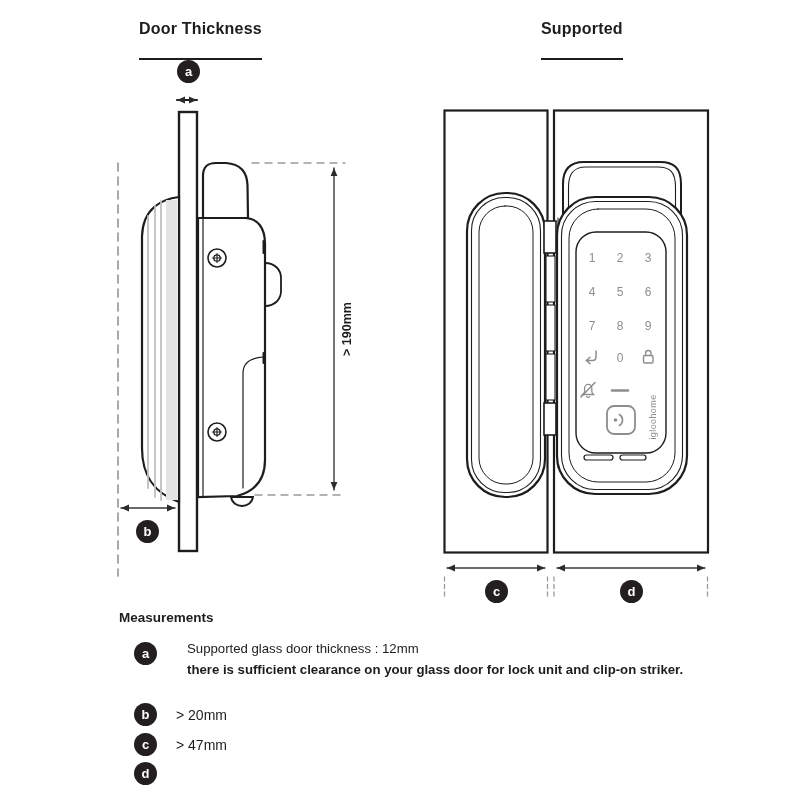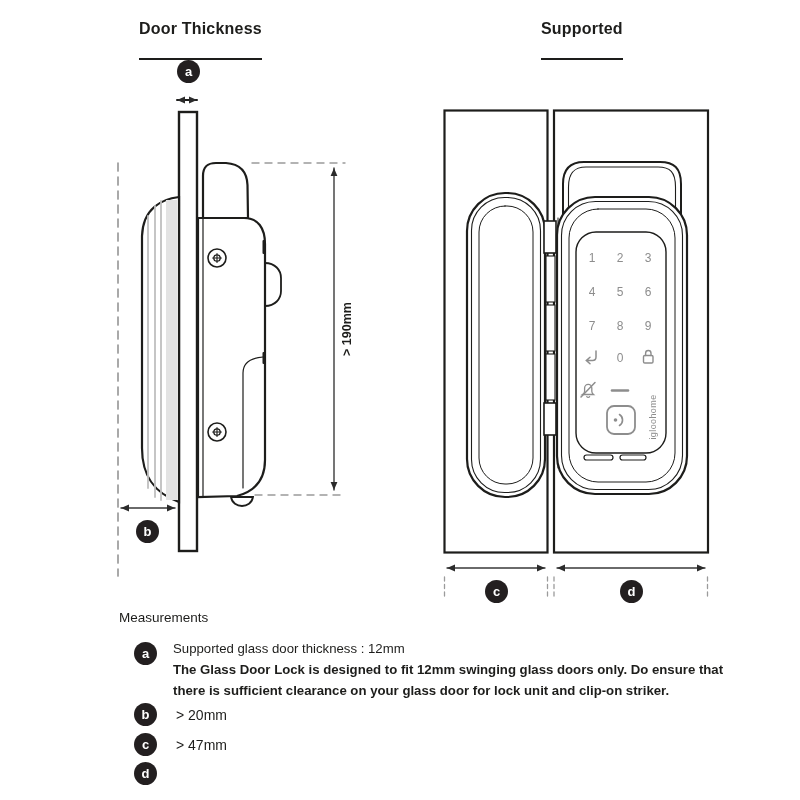--- a/index.html
+++ b/index.html
@@ -5,21 +5,21 @@
   html,body{margin:0;padding:0;background:#fff;}
   .stage{position:relative;width:800px;height:800px;background:#ffffff;
          font-family:"Liberation Sans",sans-serif;color:#1d1d1b;overflow:hidden;}
   .stage svg{position:absolute;left:0;top:0;}
   svg text{font-family:"Liberation Sans",sans-serif;}
   .sec-title{position:absolute;font-size:16px;font-weight:bold;letter-spacing:.2px;
              padding-bottom:20px;border-bottom:2px solid #1d1d1b;white-space:nowrap;}
   .badge{position:absolute;width:23px;height:23px;border-radius:50%;background:#231f20;
          color:#fff;display:flex;align-items:center;justify-content:center;
          font-size:13px;font-weight:bold;line-height:1;}
-  .m-head{position:absolute;font-size:13.5px;font-weight:normal;text-align:right;}
+  .m-head{position:absolute;font-size:13.5px;font-weight:bold;text-align:right;}
   .m-text{position:absolute;font-size:14px;white-space:nowrap;}
   .m-lines{position:absolute;font-size:13.2px;line-height:21px;white-space:nowrap;}
   .m-lines .b{font-weight:bold;display:block;}
   .m-lines .r{display:block;}
 </style>
 </head>
 <body>
 
 <div class="stage">
 
@@ -162,23 +162,22 @@
   <div class="sec-title" style="left:541px;top:20px;">Supported</div>
 
   <div class="badge" style="left:177px;top:60px;">a</div>
   <div class="badge" style="left:136px;top:520px;">b</div>
   <div class="badge" style="left:485px;top:580px;">c</div>
   <div class="badge" style="left:620px;top:580px;">d</div>
 
   <div class="m-head" style="left:119px;top:610px;">Measurements</div>
 
   <div class="badge" style="left:134px;top:642px;">a</div>
-  <div class="m-lines" style="left:173px;top:638px;">
+  <div class="m-lines" style="left:187px;top:638px;">
     <span class="r">Supported glass door thickness : 12mm</span>
-    <span class="b">The Glass Door Lock is designed to fit 12mm swinging glass doors only. Do ensure that</span>
     <span class="b">there is sufficient clearance on your glass door for lock unit and clip-on striker.</span>
   </div>
 
   <div class="badge" style="left:134px;top:703px;">b</div>
   <div class="m-text" style="left:176px;top:707px;">&gt; 20mm</div>
 
   <div class="badge" style="left:134px;top:733px;">c</div>
   <div class="m-text" style="left:176px;top:737px;">&gt; 47mm</div>
 
   <div class="badge" style="left:134px;top:762px;">d</div>

